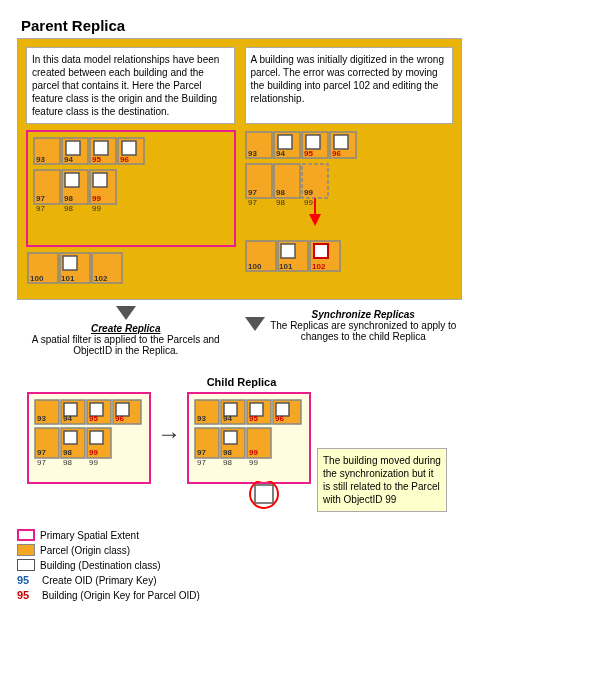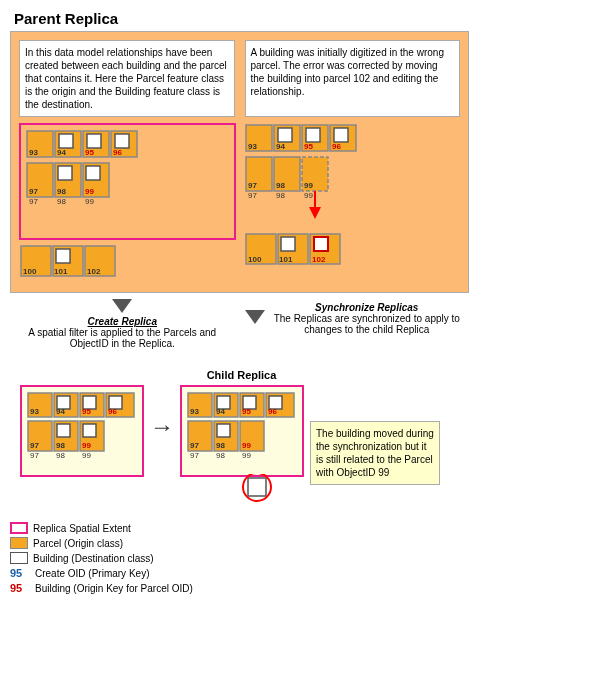--- a/index.html
+++ b/index.html
@@ -6,34 +6,34 @@
     body {
       font-family: Arial, sans-serif;
       background: #fff;
       width: 593px;
       min-height: 697px;
       font-size: 11px;
       overflow-x: hidden;
     }
 
     .main-container {
-      padding: 10px;
+      padding: 17px;
       width: 479px;
     }
 
     
     .parent-replica-title {
       font-size: 15px;
       font-weight: bold;
       margin-bottom: 4px;
       margin-left: 4px;
     }
 
     .parent-replica-box {
-      background: #fdba74;
+      background: #eab308;
       border: 1px solid #aaa;
       padding: 8px;
       display: flex;
       flex-direction: column;
       gap: 6px;
     }
 
     .parent-top-row {
       display: flex;
       gap: 10px;
@@ -117,21 +117,21 @@
       display: block;
     }
 
     .child-note-box {
       background: #ffffcc;
       border: 1px solid #aaa;
       padding: 5px;
       font-size: 10px;
       line-height: 1.3;
       width: 130px;
-      margin-top: 36px;
+      margin-top: 56px;
     }
 
     .parent-diagrams {
       display: flex;
       flex-direction: row;
       gap: 8px;
       align-items: flex-start;
     }
 
     .diagram-col {
@@ -356,21 +356,21 @@
 
     <div class="child-note-box">The building moved during the synchronization but it is still related to the Parcel with ObjectID 99</div>
 
   </div>
 
   <div class="legend-area">
     <div class="legend-items">
 
       <div class="legend-item">
         <div class="legend-pink-box"></div>
-        <span>Replica Spatial Extent</span>
+        <span>Primary Spatial Extent</span>
       </div>
 
       <div class="legend-item">
         <div class="legend-orange-box"></div>
         <span>Parcel (Origin class)</span>
       </div>
 
       <div class="legend-item">
         <div class="legend-white-box"></div>
         <span>Building (Destination class)</span>

